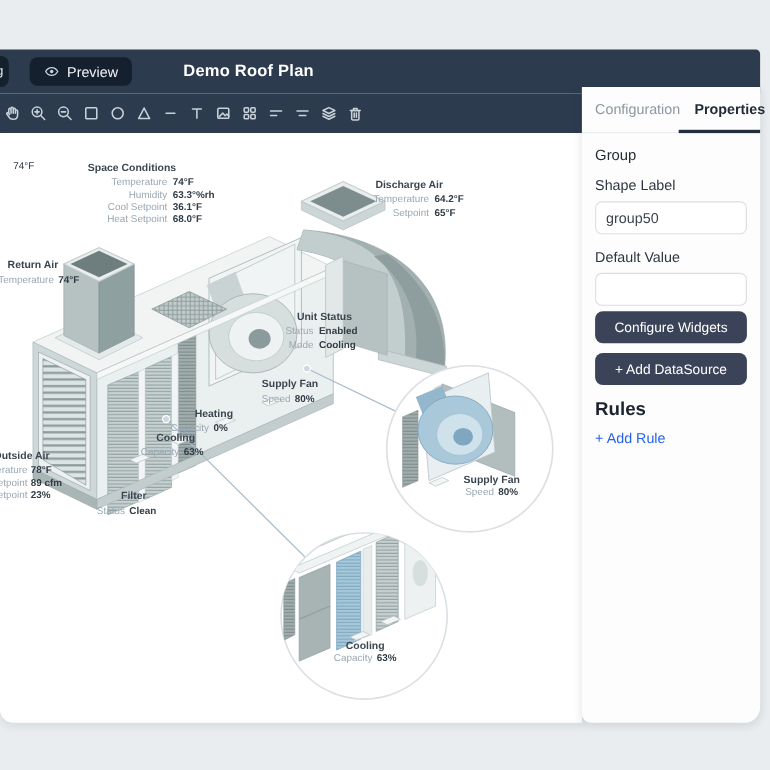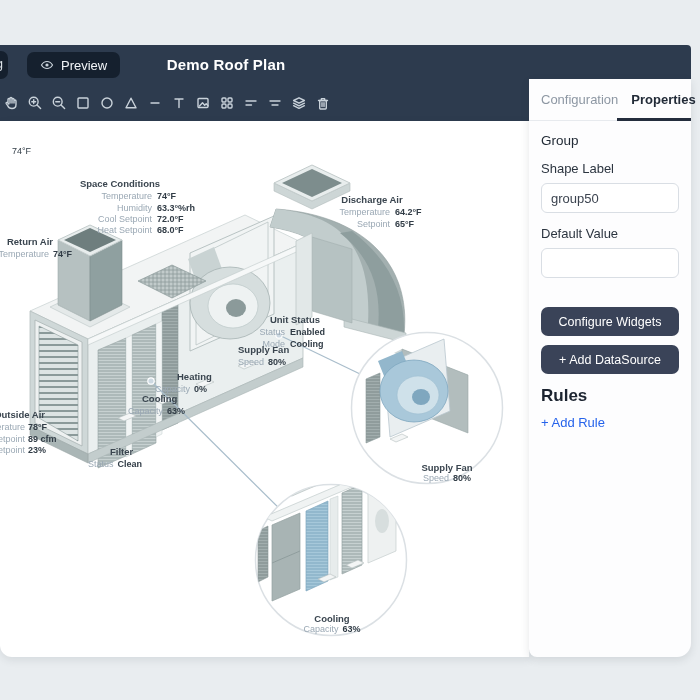--- a/index.html
+++ b/index.html
@@ -22,37 +22,37 @@
       border-radius:0 0 0 12px;overflow:hidden;z-index:2;box-shadow:0 3px 8px rgba(40,50,60,.10);}
   .scene{position:absolute;left:0;top:0;}
   
   .blk{position:absolute;font-size:9px;line-height:11.3px;color:#313c46;}
   .bt{font-size:9.5px;font-weight:bold;color:#3a454f;margin-bottom:2px;}
   .r{white-space:nowrap;}
   .r .l{display:inline-block;text-align:right;color:#9aa8b4;}
   .r .v{font-weight:bold;color:#313c46;margin-left:5px;}
   .inline .l{text-align:left;}
   .inline .v{margin-left:4px;}
-  .ctr{text-align:center;margin-top:31px;}
+  .ctr{text-align:center;}
   
   .panel{left:529px;top:79px;width:162px;height:578px;background:#fdfdfe;border-radius:0 0 14px 8px;z-index:3;
       box-shadow:0 3px 8px rgba(40,50,60,.12);}
   .tabs{position:relative;height:41px;border-bottom:1px solid #e7eaee;display:flex;align-items:center;}
   .tab{font-size:13px;cursor:pointer;text-align:right;}
   .tab.inactive{color:#8d97a3;margin-left:12px;}
   .tab.active{color:#222b38;font-weight:bold;margin-left:13px;}
   .tab-underline{position:absolute;bottom:-1px;left:88px;right:0;height:3px;background:#242d3d;}
   .p-body{padding:12px;}
   .p-h1{font-size:13.5px;color:#222b36;line-height:15px;}
   .p-lbl{font-size:13px;color:#2c3540;line-height:14px;margin-top:14px;}
   .p-input{margin-top:7px;width:100%;height:30px;box-sizing:border-box;border:1px solid #d9dee4;border-radius:6px;
       padding:0 9px;font-size:13px;color:#3c4450;background:#fff;font-family:"Liberation Sans",sans-serif;outline:none;}
   .p-btn{margin-top:9px;width:100%;height:29px;border:none;border-radius:7px;background:#3a4358;color:#ffffff;
       font-size:12.5px;cursor:pointer;font-family:"Liberation Sans",sans-serif;}
-  .p-btn.first{margin-top:29px;}
+  .p-btn.first{margin-top:5px;}
   .p-rules{font-size:17px;font-weight:bold;color:#1c2430;margin-top:12px;}
   .p-addrule{font-size:13px;color:#2563eb;font-weight:500;margin-top:9px;cursor:pointer;}
 </style>
 </head>
 <body>
 
 <div class="abs titlebar">
   <div class="abs clipped-btn">
       <span>g</span>
     </div>
@@ -286,21 +286,21 @@
   </svg>
 
   <div class="blk" style="left:12px;top:25px;">
     <span class="v" style="margin-left:0">74°F</span>
   </div>
 
   <div class="blk" style="left:40px;top:26px;width:160px;">
     <div class="bt ctr">Space Conditions</div>
     <div class="r"><span class="l" style="width:112px">Temperature</span><span class="v">74°F</span></div>
     <div class="r"><span class="l" style="width:112px">Humidity</span><span class="v">63.3°%rh</span></div>
-    <div class="r"><span class="l" style="width:112px">Cool Setpoint</span><span class="v">72.0°F</span></div>
+    <div class="r"><span class="l" style="width:112px">Cool Setpoint</span><span class="v">36.1°F</span></div>
     <div class="r"><span class="l" style="width:112px">Heat Setpoint</span><span class="v">68.0°F</span></div>
   </div>
 
   <div class="blk" style="left:292px;top:42px;width:160px;">
     <div class="bt ctr">Discharge Air</div>
     <div class="r"><span class="l" style="width:98px">Temperature</span><span class="v">64.2°F</span></div>
     <div class="r"><span class="l" style="width:98px">Setpoint</span><span class="v">65°F</span></div>
   </div>
 
   <div class="blk" style="left:-62px;top:115px;width:115px;">

